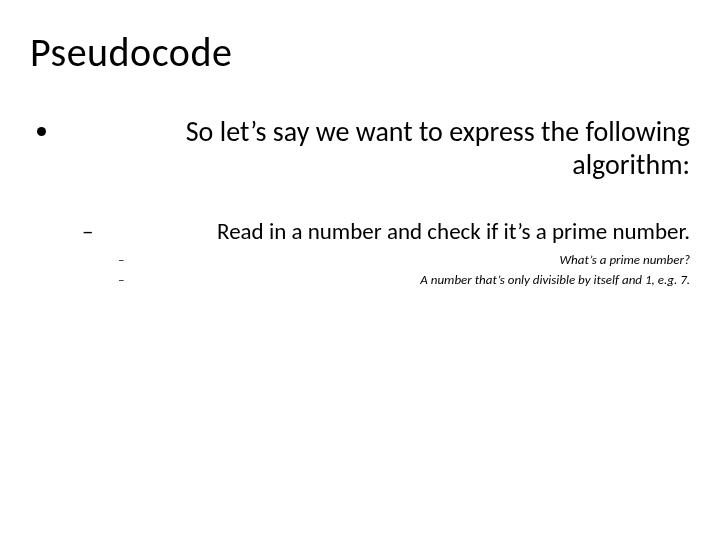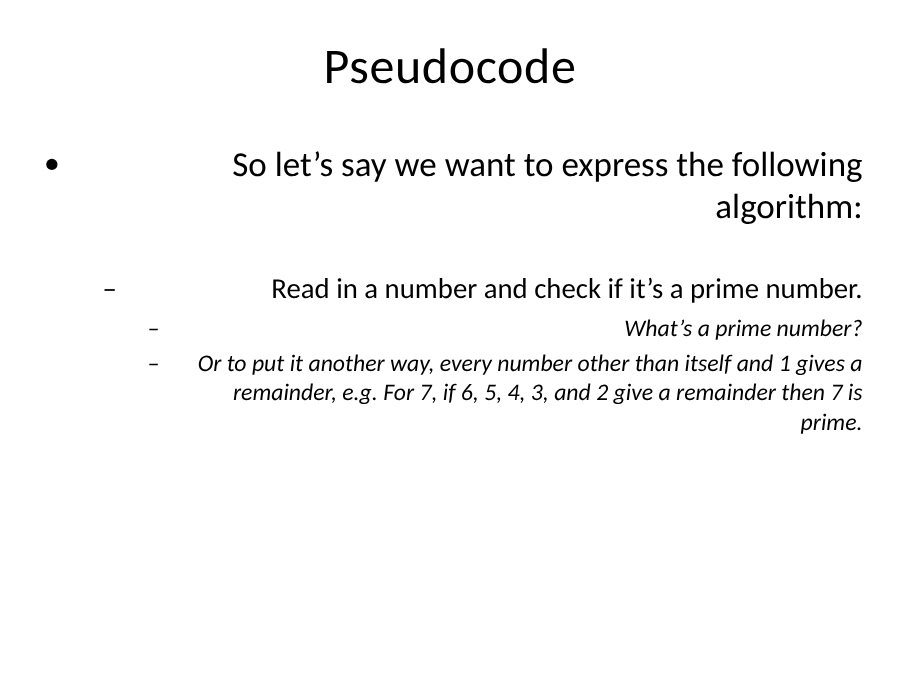--- a/index.html
+++ b/index.html
@@ -13,21 +13,21 @@
     overflow: hidden;
   }
   .slide {
     box-sizing: border-box;
     width: 720px;
     height: 540px;
     padding: 18px 30px 30px 30px;
     position: relative;
   }
   .title {
-    text-align: center;
+    text-align: left;
     font-size: 40px;
     font-weight: 400;
     margin: 10px 0 38px 0;
     letter-spacing: 0.5px;
   }
   ul.level1 {
     list-style: disc;
     margin: 0 0 0 8px;
     padding-left: 24px;
     text-align: right;
@@ -55,21 +55,21 @@
     position: absolute;
     left: 0;
     top: 0;
   }
   ul.level3 {
     list-style: none;
     margin: 6px 0 0 12px;
     padding: 0;
   }
   ul.level3 > li {
-    font-size: 19px;
+    font-size: 13px;
     font-style: italic;
     line-height: 1.25;
     margin-bottom: 4px;
     position: relative;
     padding-left: 20px;
   }
   ul.level3 > li::before {
     content: "–";
     position: absolute;
     left: 0;
@@ -83,19 +83,19 @@
   <h1 class="title">Pseudocode</h1>
 
   <ul class="level1">
     <li>
       <span>So let’s say we want to express the following algorithm:</span>
       <ul class="level2">
         <li>
           <span>Read in a number and check if it’s a prime number.</span>
           <ul class="level3">
             <li><span>What’s a prime number?</span></li>
-            <li><span>Or to put it another way, every number other than itself and 1 gives a remainder, e.g. For 7, if 6, 5, 4, 3, and 2 give a remainder then 7 is prime.</span></li>
+            <li><span>A number that’s only divisible by itself and 1, e.g. 7.</span></li>
           </ul>
         </li>
       </ul>
     </li>
   </ul>
 </div>
 
 </body></html>

